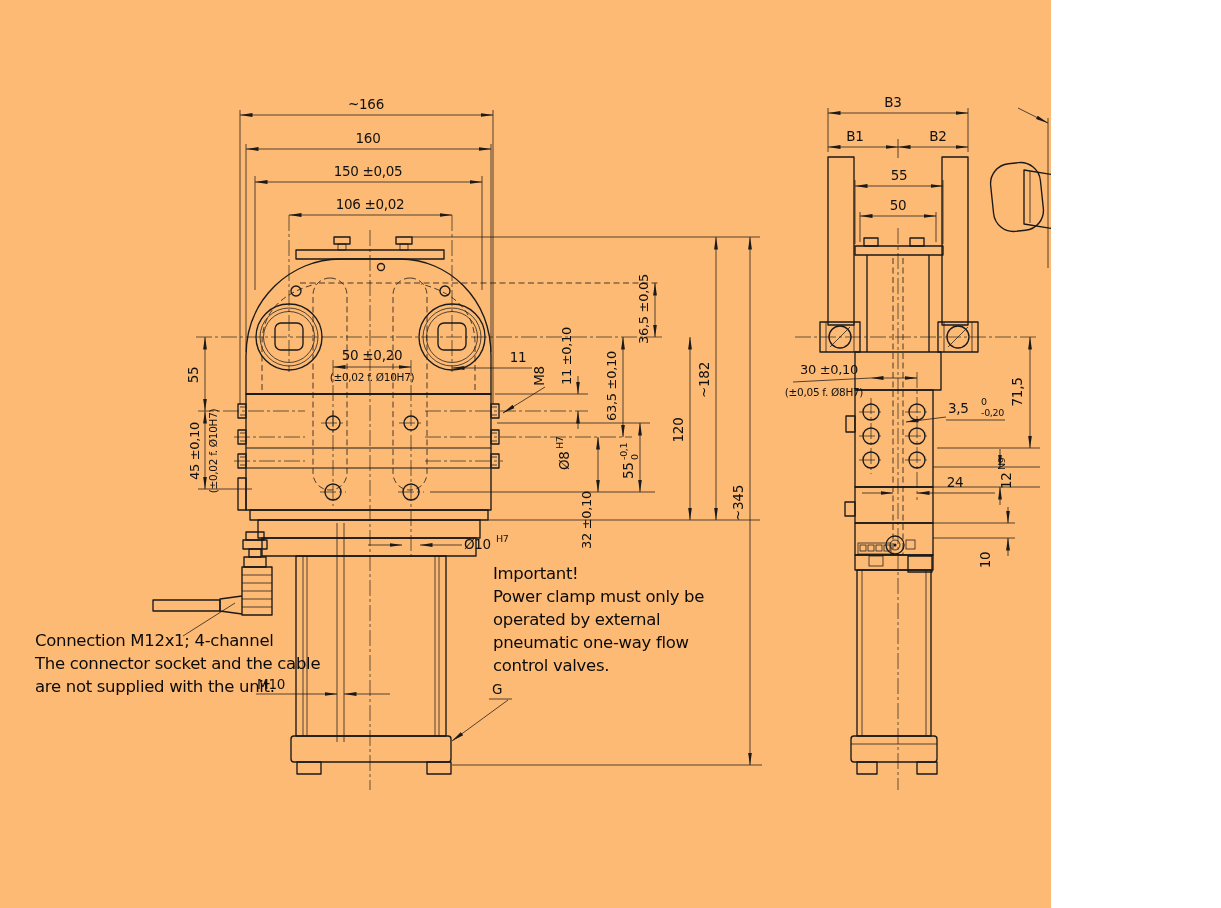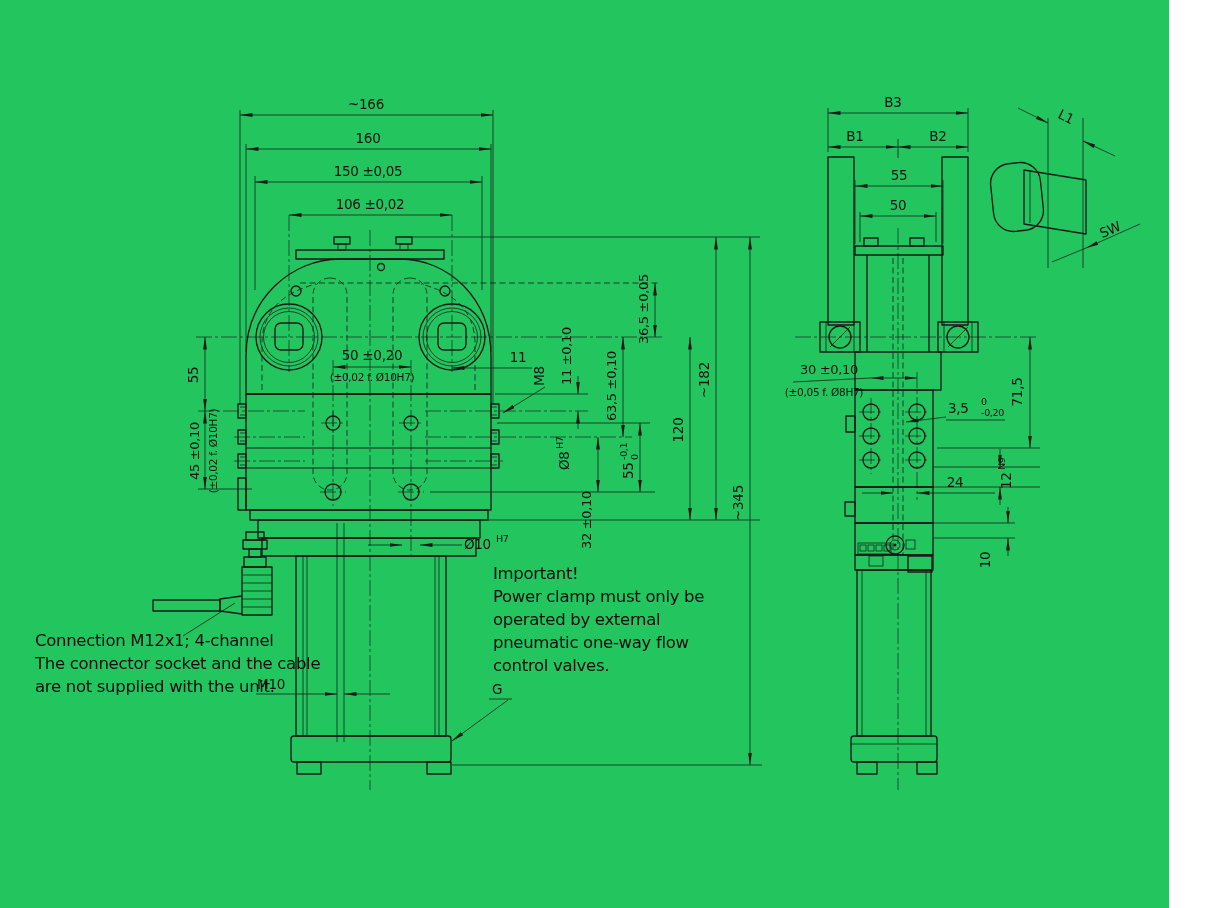--- a/index.html
+++ b/index.html
@@ -1,16 +1,16 @@
 <!DOCTYPE html>
 <html><head>
 <meta charset="utf-8">
 <style>
   html,body{margin:0;padding:0;background:#fff;}
-  .stage{width:1169px;height:908px;position:relative;background:#22c55e;overflow:hidden;}
+  .stage{width:1051px;height:908px;position:relative;background:#fdba74;overflow:hidden;}
   svg{display:block;}
   svg text{font-family:"DejaVu Sans",sans-serif;fill:#111;letter-spacing:-0.3px;}
   .o{stroke:#1a1a1a;stroke-width:1.35;fill:none;stroke-linejoin:round;}
   .m{stroke:#1a1a1a;stroke-width:1.0;fill:none;}
   .t{stroke:#1a1a1a;stroke-width:0.75;fill:none;}
   .hd{stroke:#1a1a1a;stroke-width:0.8;fill:none;stroke-dasharray:6 3.5;}
   .cl{stroke:#1a1a1a;stroke-width:0.65;fill:none;stroke-dasharray:16 3 3 3;}
   .dim{font-size:13.5px;}
   .dm2{font-size:13px;}
   .sm{font-size:10.5px;}

